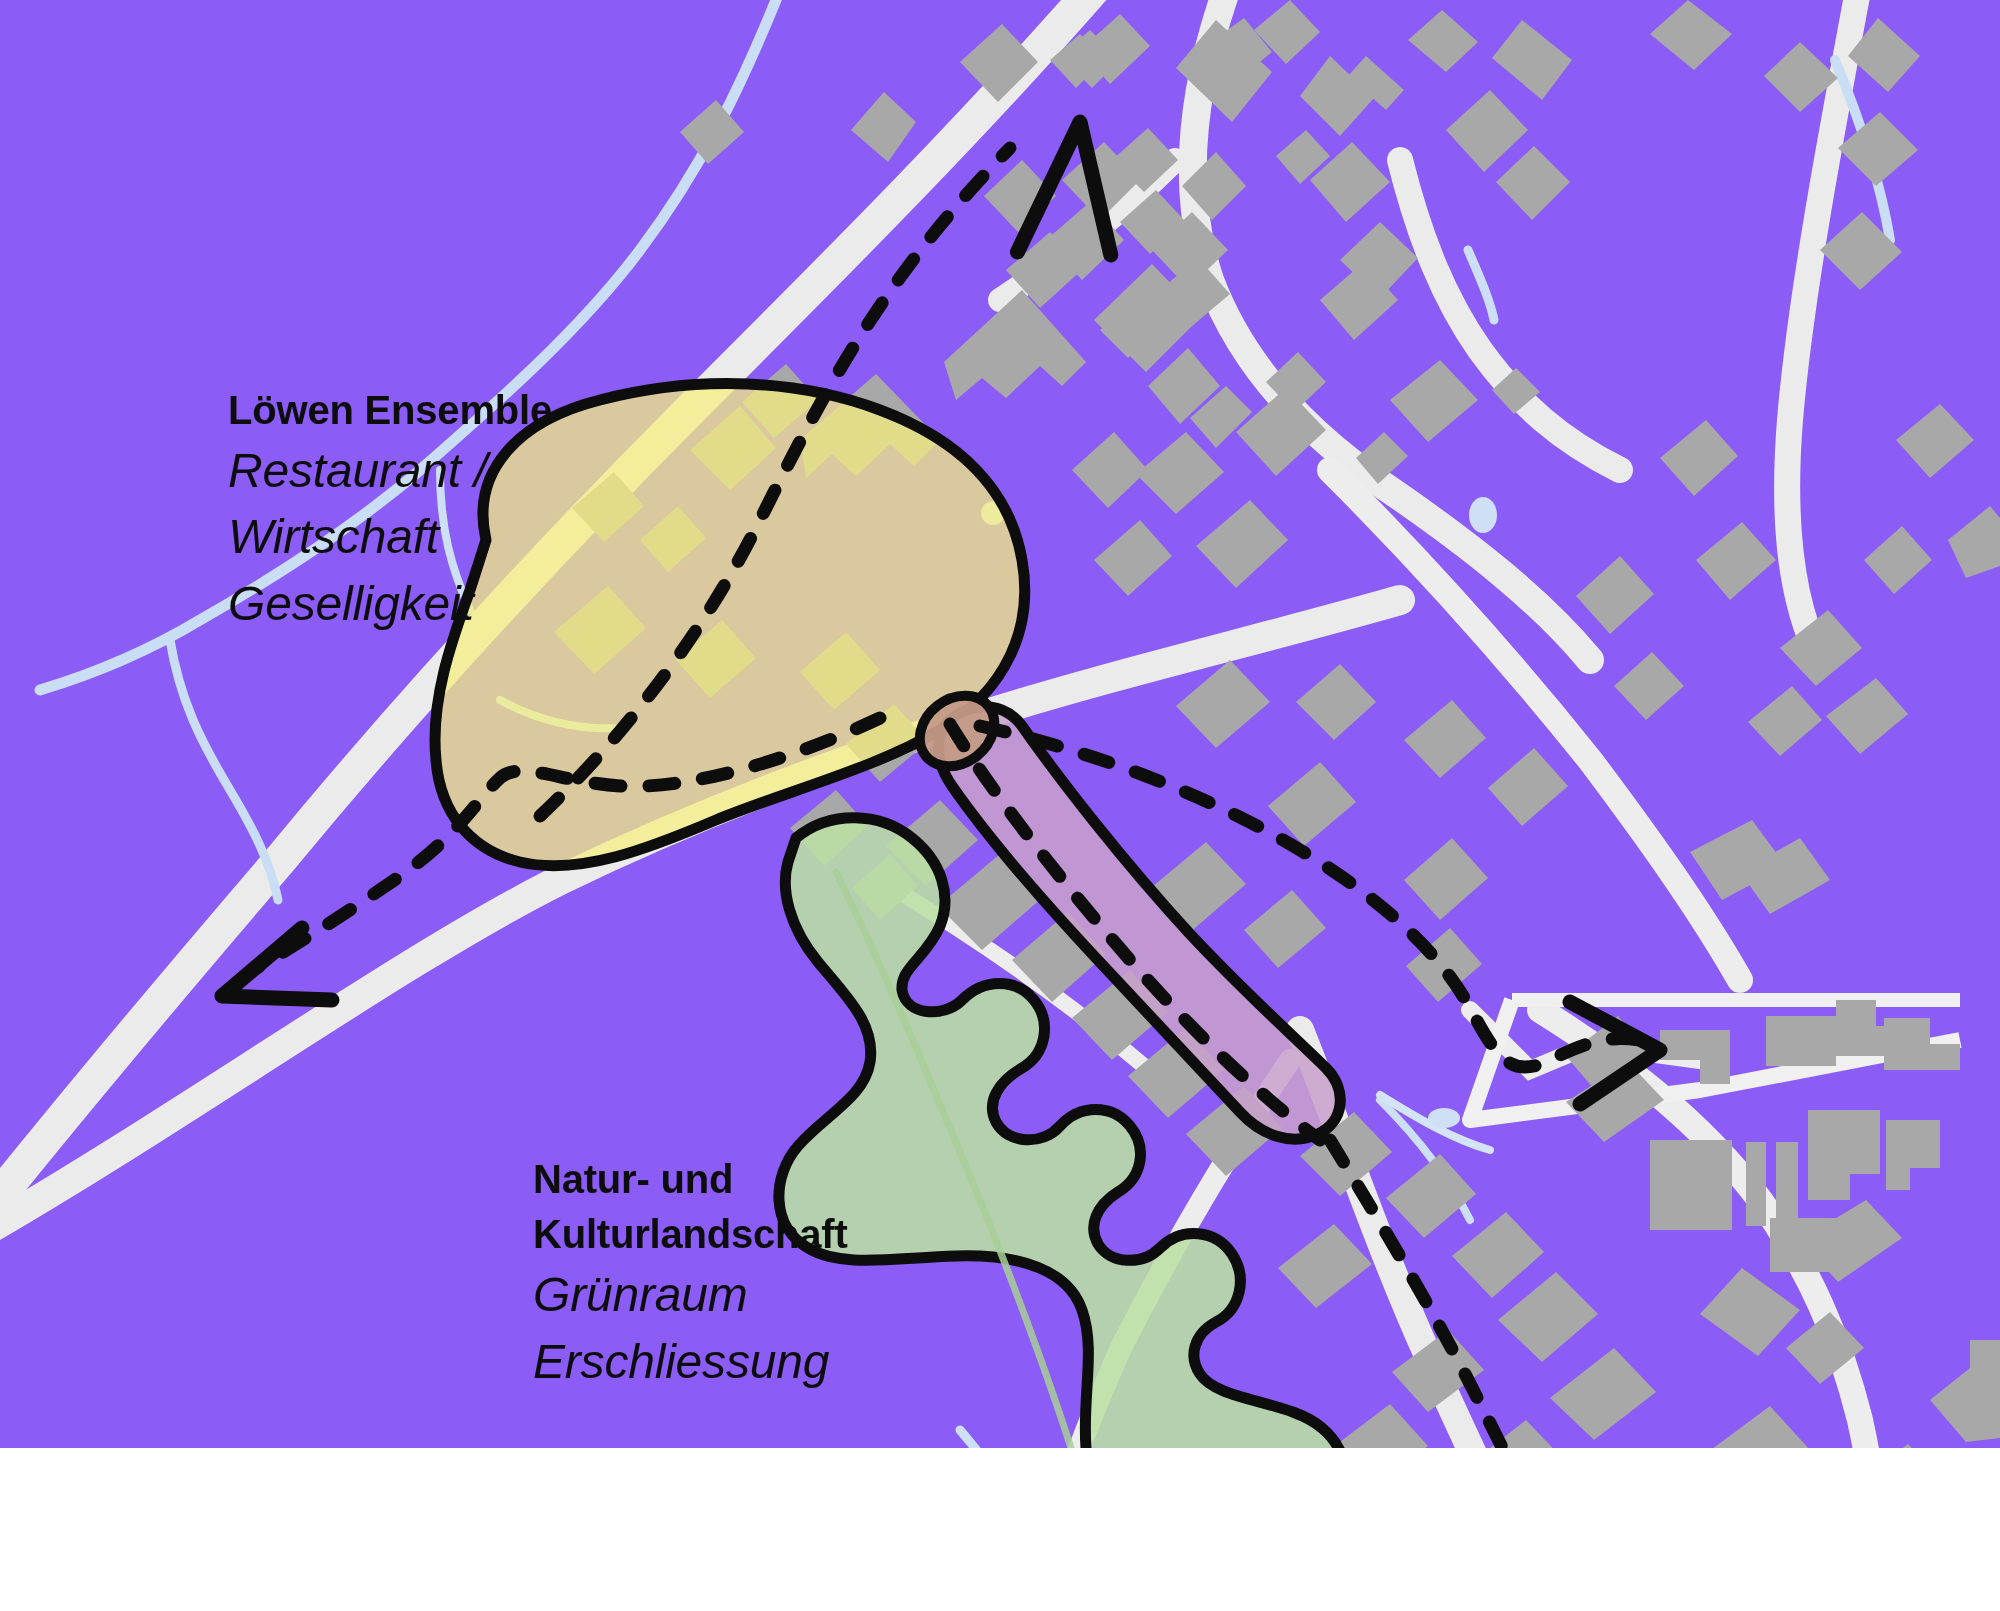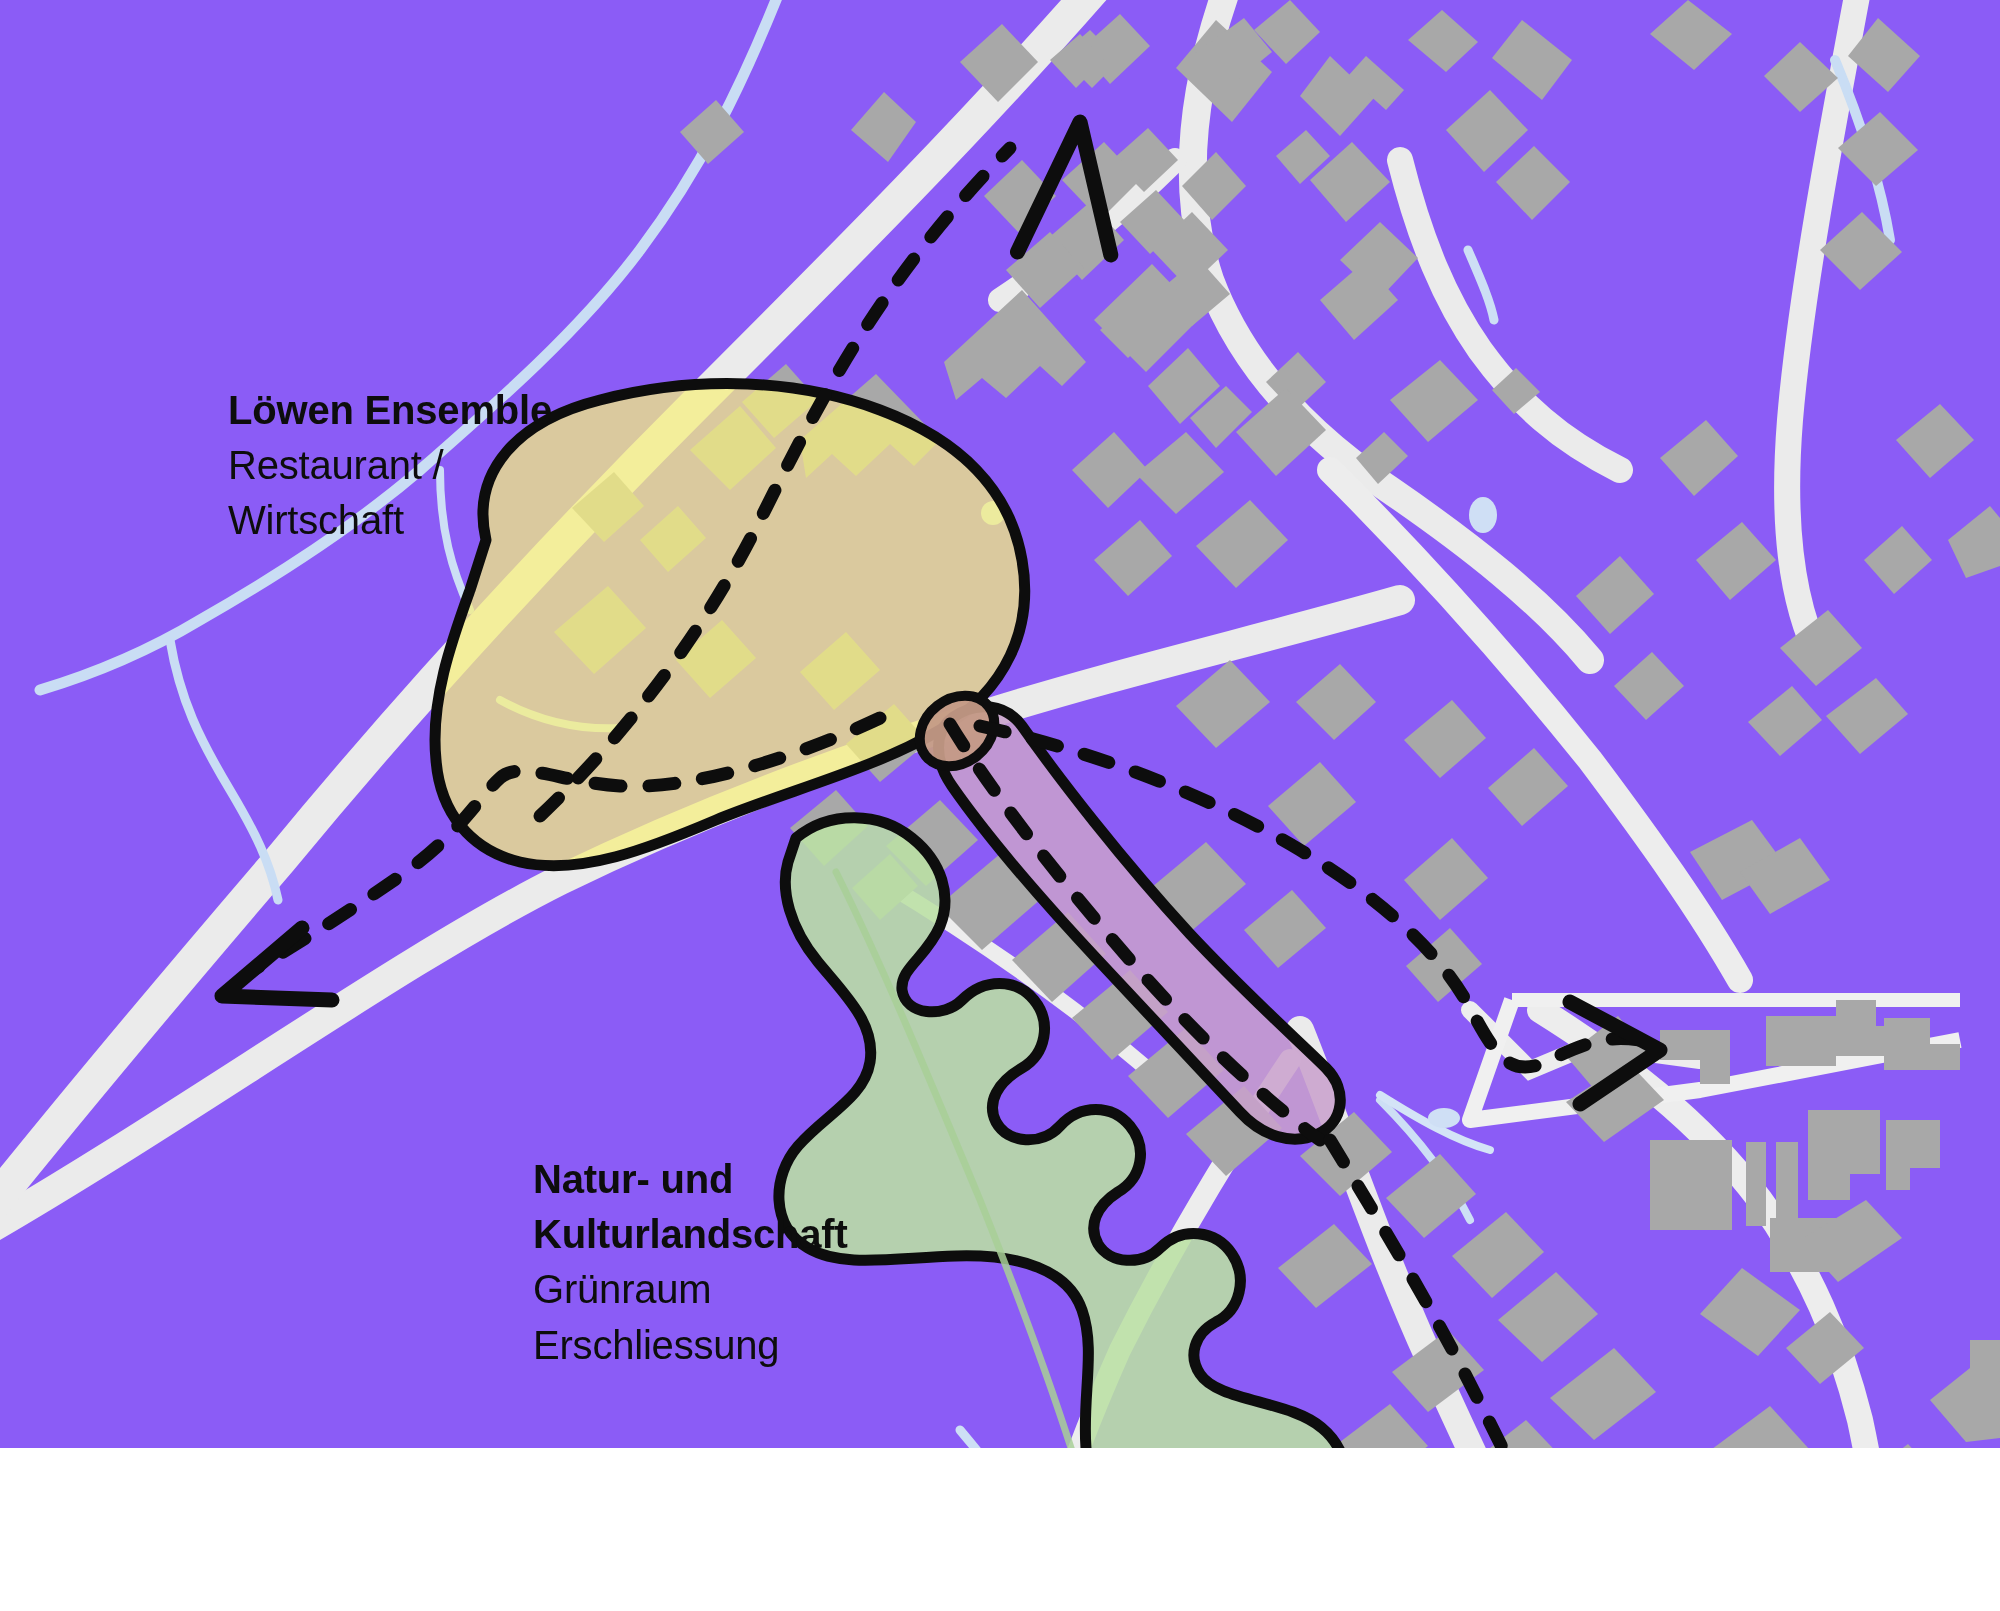--- a/index.html
+++ b/index.html
@@ -30,22 +30,23 @@
     line-height: 1.38;
     white-space: nowrap;
   }
   .label-title {
     font-weight: bold;
     font-size: 40px;
     letter-spacing: -0.2px;
   }
   .label-line {
     font-weight: normal;
-    font-size: 40px;
+    font-size: 48px;
     letter-spacing: -0.2px;
+    font-style: italic;
   }
   #label-loewen { left: 228px; top: 383px; }
   #label-erschliessung { left: 1239px; top: 844px; }
   #label-natur { left: 533px; top: 1152px; }
 </style>
 </head>
 <body>
 
 <div id="page">
 
@@ -322,20 +323,21 @@
         <path d="M 1520 1480 L 1578 1572 L 1620 1478"></path>
       </g>
 
     </g>
   </svg>
 
   <div class="label-block" id="label-loewen">
     <div class="label-title">Löwen Ensemble</div>
     <div class="label-line">Restaurant /</div>
     <div class="label-line">Wirtschaft</div>
+    <div class="label-line">Geselligkeit</div>
   </div>
 
 
   <div class="label-block" id="label-natur">
     <div class="label-title">Natur- und</div>
     <div class="label-title">Kulturlandschaft</div>
     <div class="label-line">Grünraum</div>
     <div class="label-line">Erschliessung</div>
   </div>
 

